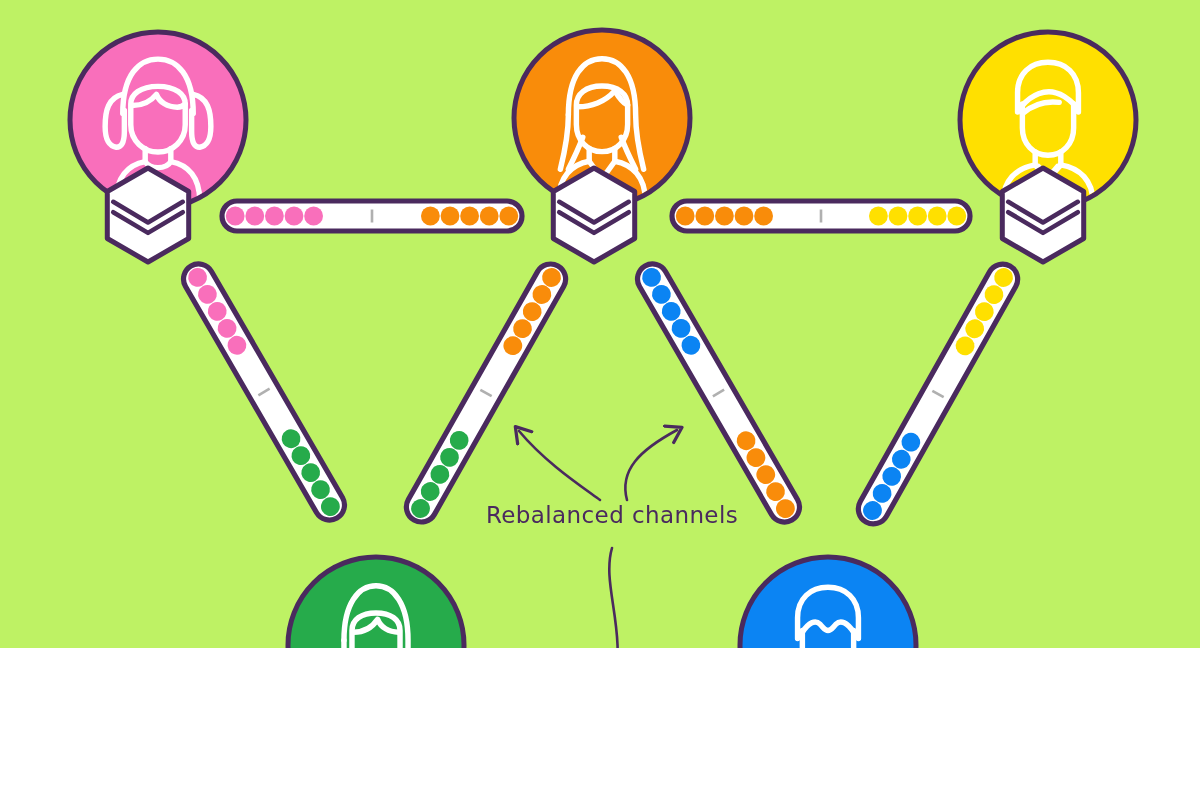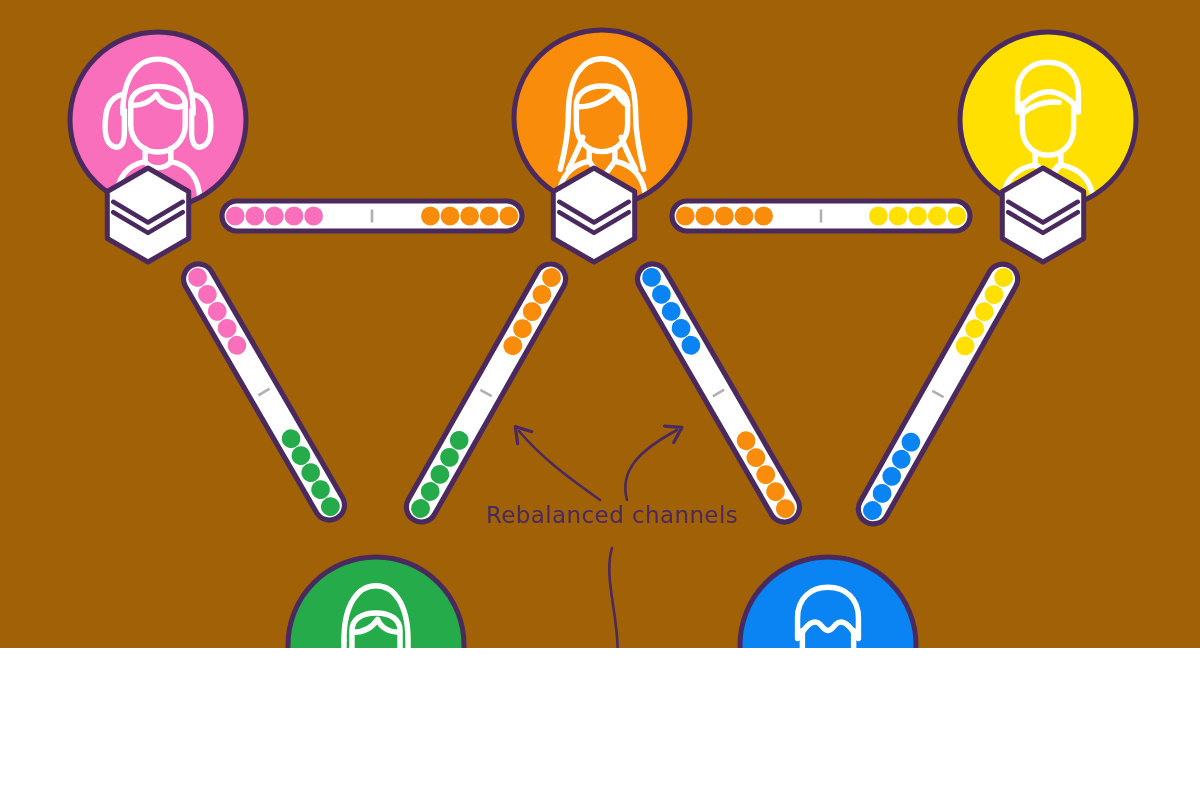--- a/index.html
+++ b/index.html
@@ -7,21 +7,21 @@
     padding: 0;
     background: #ffffff;
   }
   body {
     font-family: "DejaVu Sans", sans-serif;
   }
   #stage {
     position: relative;
     width: 1200px;
     height: 648px;
-    background: #a16207;
+    background: #bef264;
     overflow: hidden;
   }
   #scene {
     position: absolute;
     left: 0; top: 0;
     width: 1200px;
     height: 800px;
   }
   .annot-label {
     font-family: "DejaVu Sans", sans-serif;

